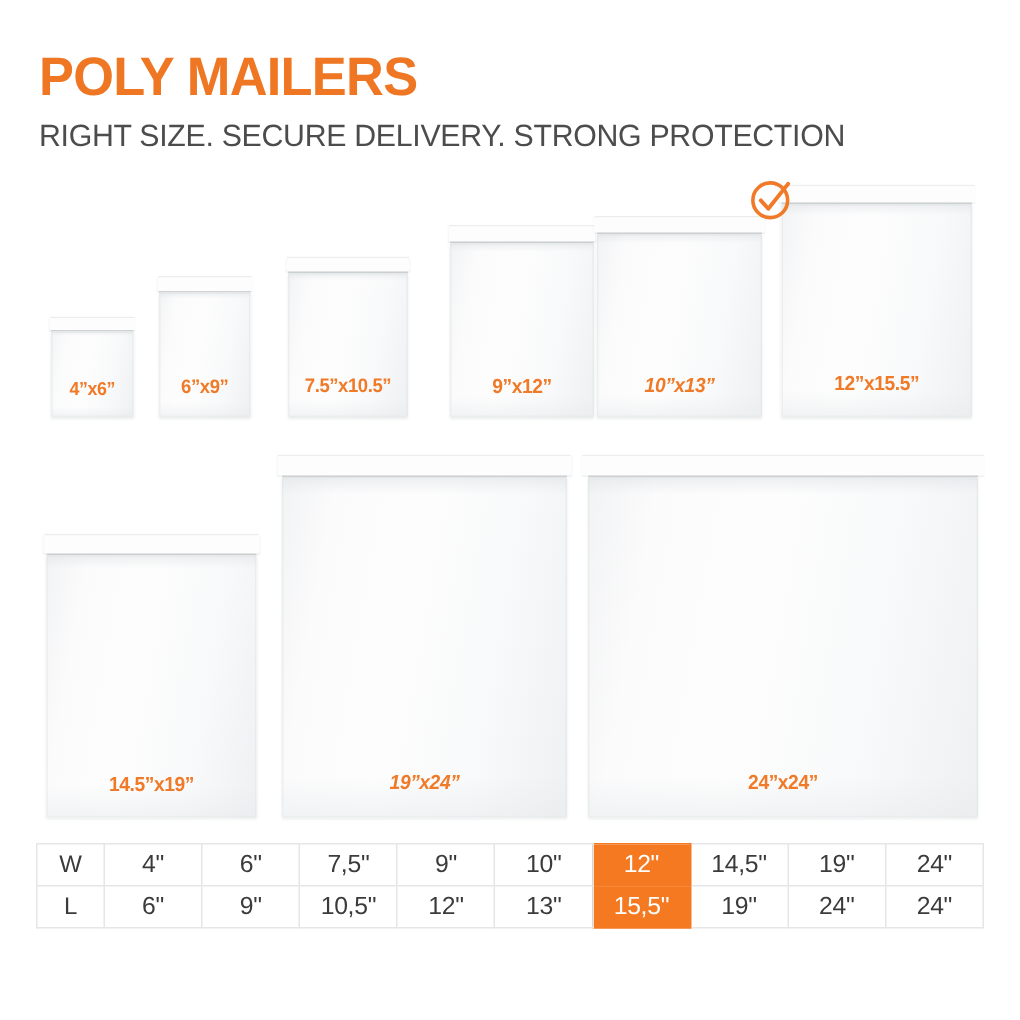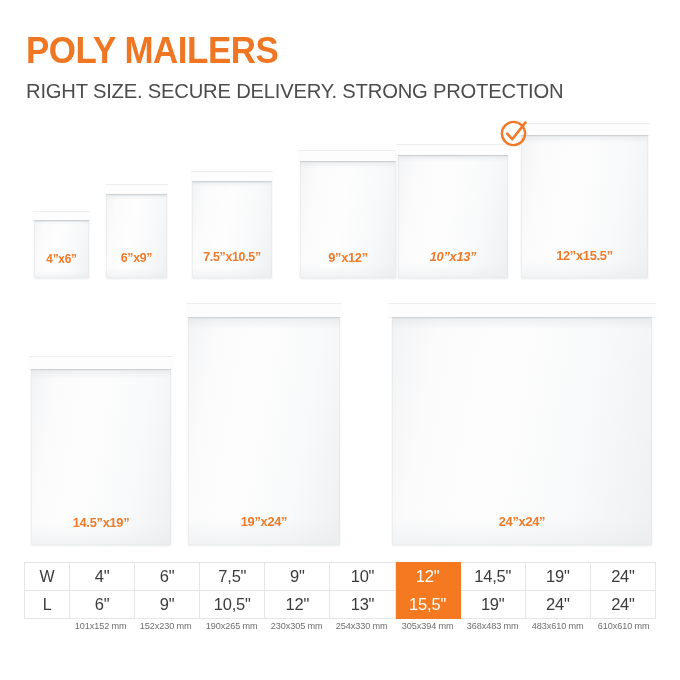--- a/index.html
+++ b/index.html
@@ -145,21 +145,21 @@
         <div class="size-label" style="font-size: 13.5px; bottom: 15px;">12”x15.5”</div>
       </div>
     </div>
   <div id="mailers-row-2">
       <div class="mailer" style="left: 31px; top: 356px; width: 140px; height: 189px;">
         <div class="flap" style="height: 12px;"></div>
         <div class="flapline" style="top: 13px;"></div>
         <div class="body" style="top: 14px; height: 175px;"></div>
         <div class="size-label" style="font-size: 13.5px; bottom: 15px;">14.5”x19”</div>
       </div>
-      <div class="mailer" style="left: 188px; top: 303px; width: 152px; height: 242px;">
+      <div class="mailer" style="left: 188px; top: 303px; width: 190px; height: 242px; font-style: italic;">
         <div class="flap" style="height: 13px;"></div>
         <div class="flapline" style="top: 14px;"></div>
         <div class="body" style="top: 15px; height: 227px;"></div>
         <div class="size-label" style="font-size: 13.5px; bottom: 16px;">19”x24”</div>
       </div>
       <div class="mailer" style="left: 392px; top: 303px; width: 260px; height: 242px;">
         <div class="flap" style="height: 13px;"></div>
         <div class="flapline" style="top: 14px;"></div>
         <div class="body" style="top: 15px; height: 227px;"></div>
         <div class="size-label" style="font-size: 13.5px; bottom: 16px;">24”x24”</div>
@@ -195,26 +195,14 @@
         <td>12"</td>
         <td>13"</td>
         <td class="hl">15,5"</td>
         <td>19"</td>
         <td>24"</td>
         <td>24"</td>
       </tr>
     </tbody>
   </table>
 
-  <div class="mm-row">
-    <div class="spacer"></div>
-    <div class="mm-cell">101x152 mm</div>
-    <div class="mm-cell">152x230 mm</div>
-    <div class="mm-cell">190x265 mm</div>
-    <div class="mm-cell">230x305 mm</div>
-    <div class="mm-cell">254x330 mm</div>
-    <div class="mm-cell">305x394 mm</div>
-    <div class="mm-cell">368x483 mm</div>
-    <div class="mm-cell">483x610 mm</div>
-    <div class="mm-cell">610x610 mm</div>
-  </div>
 
 </div>
 
 </body></html>

